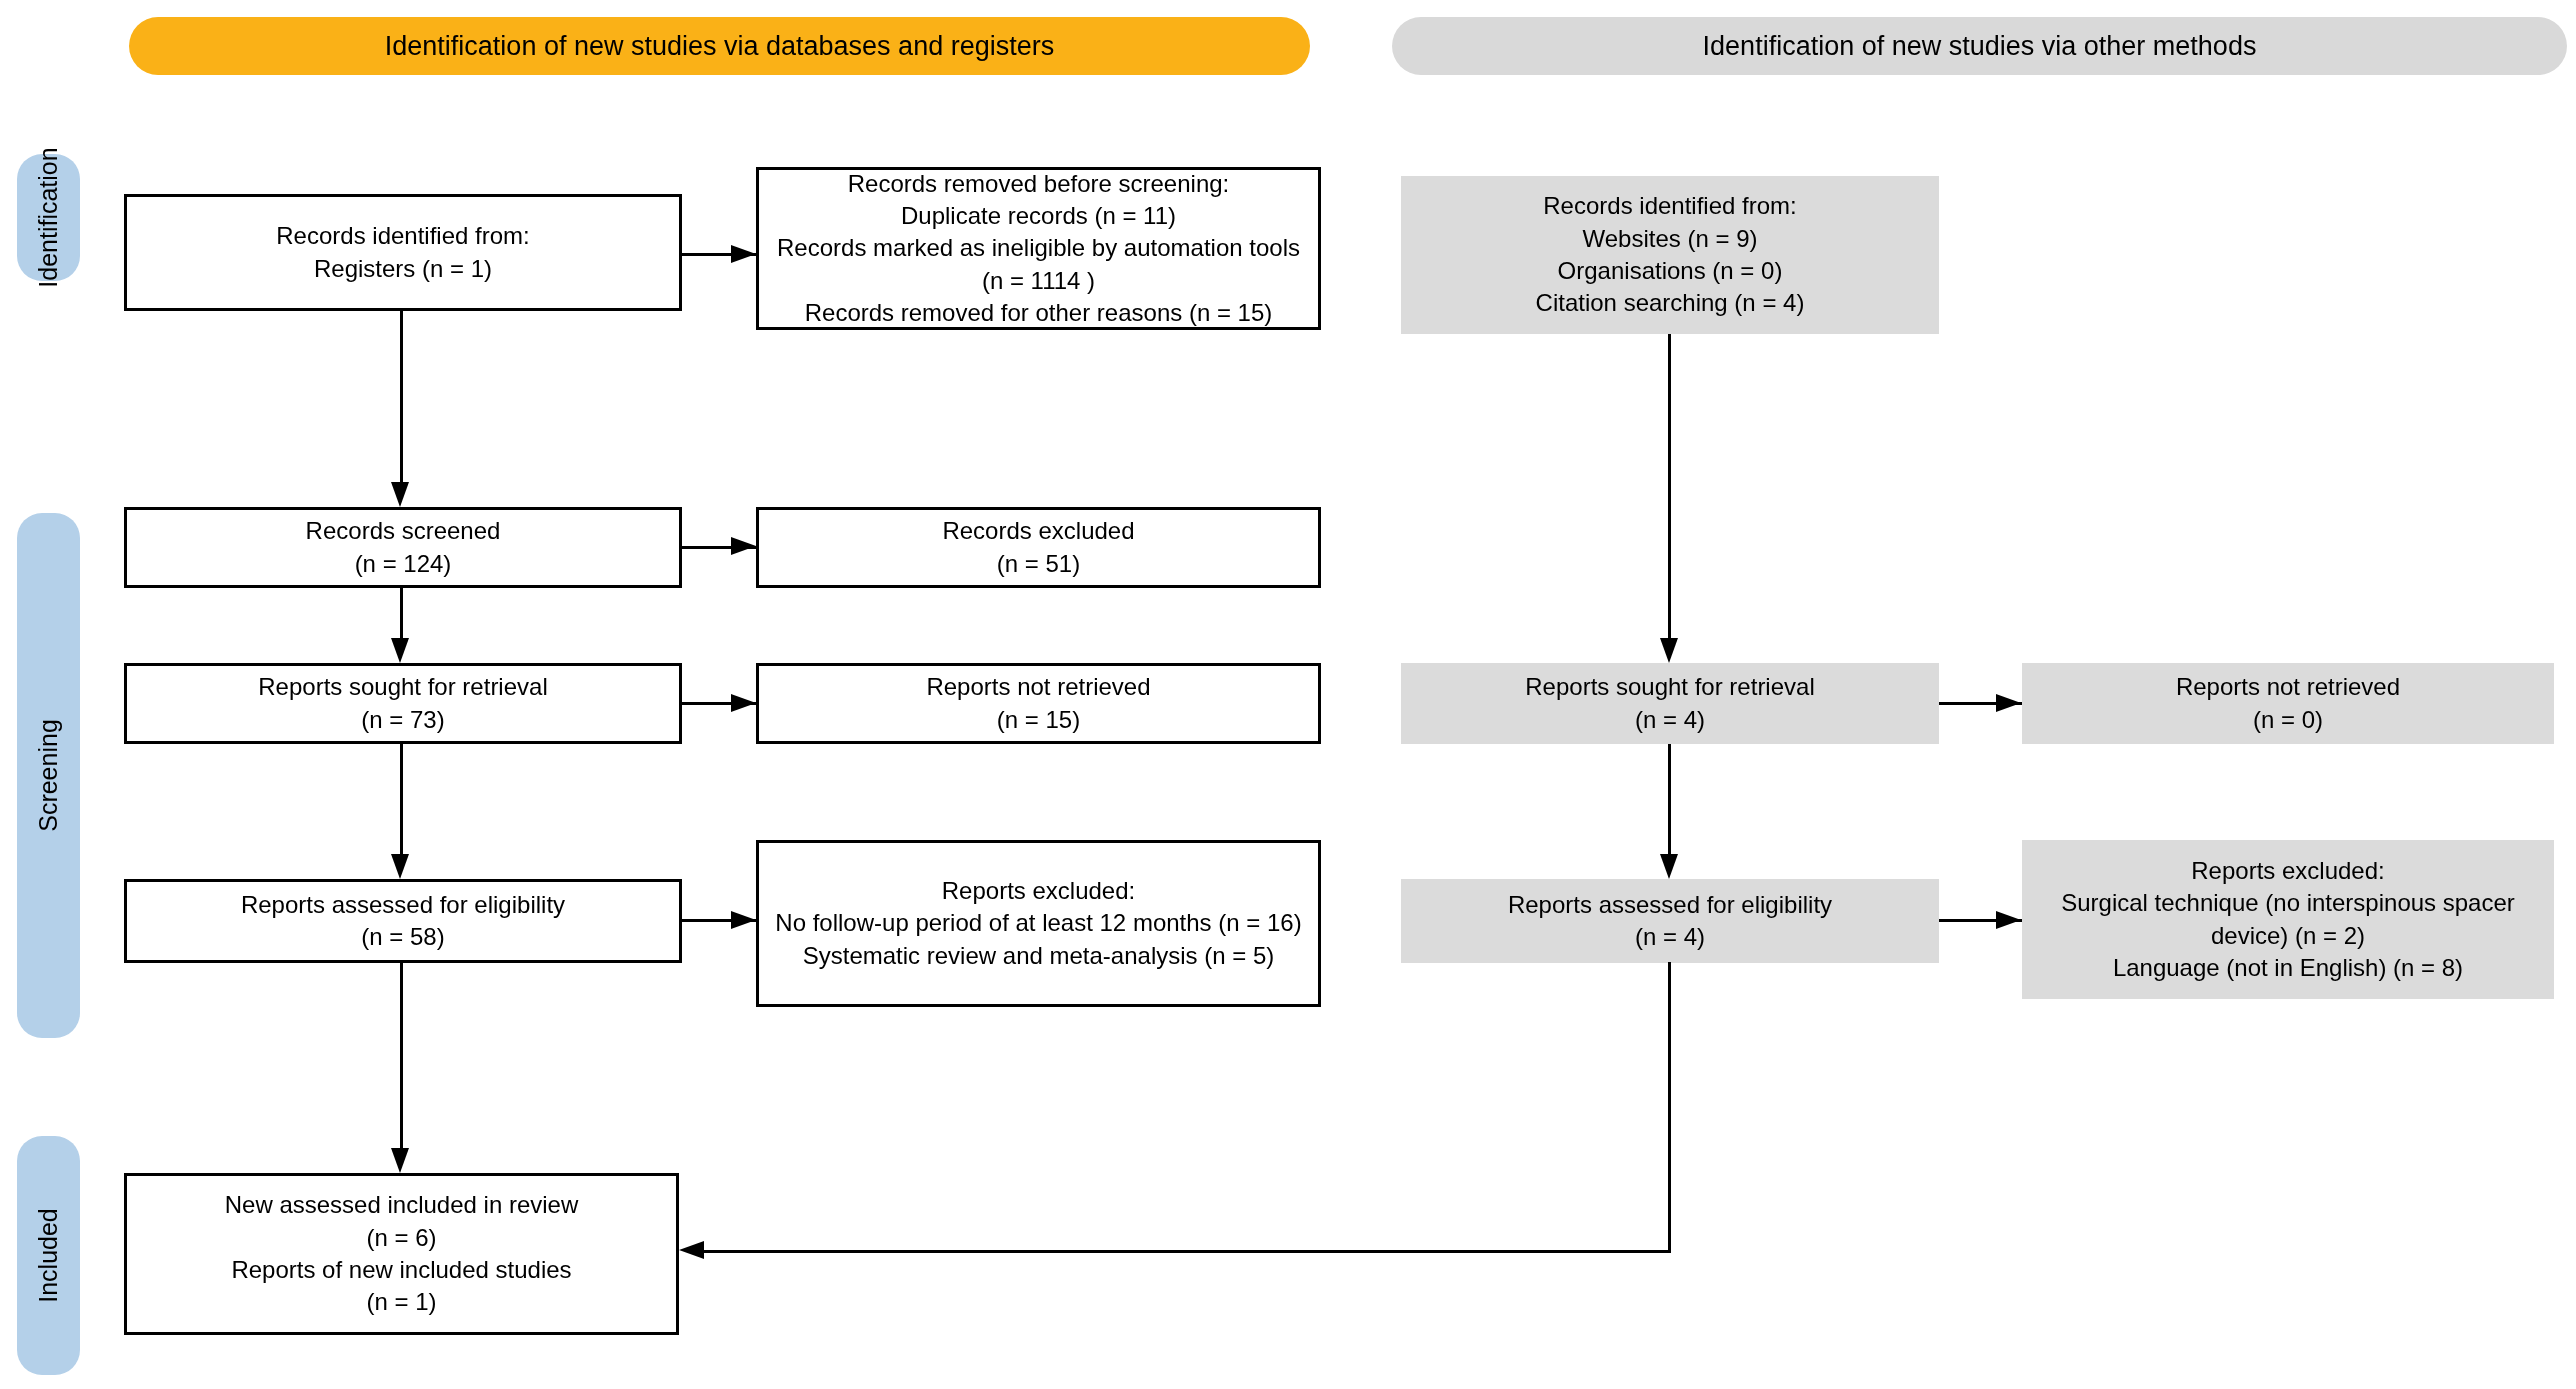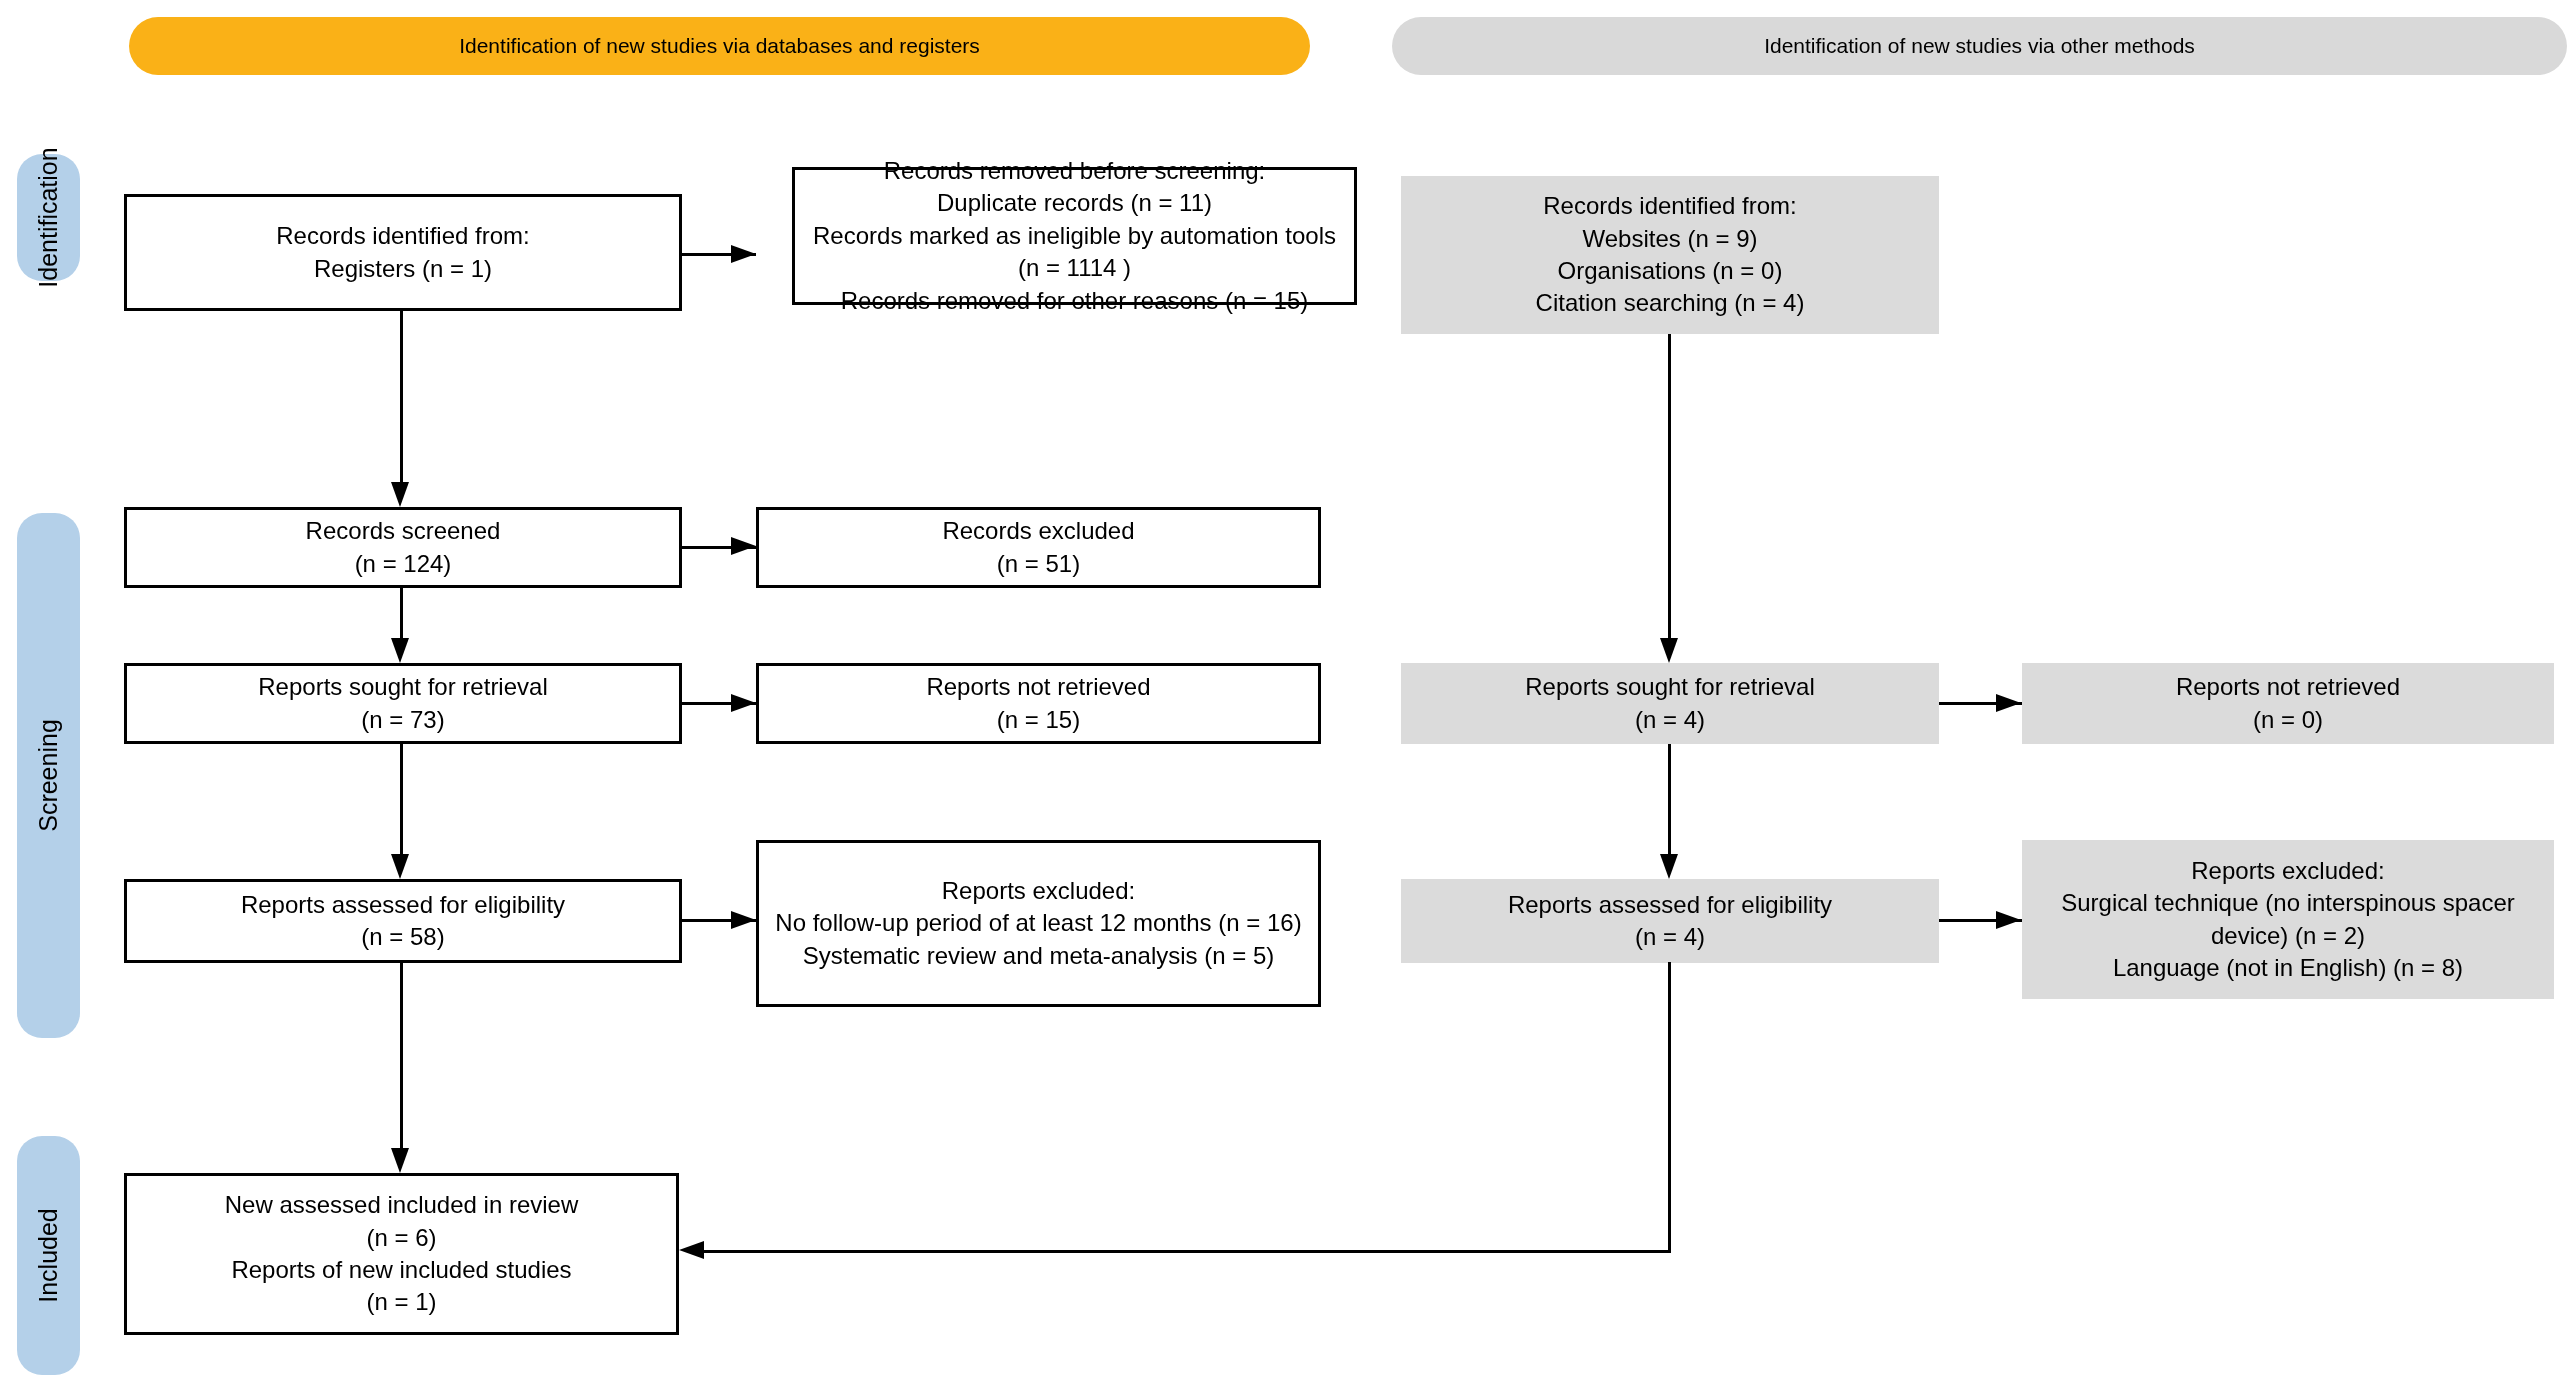--- a/index.html
+++ b/index.html
@@ -6,21 +6,21 @@
     --banner-orange:#FAB117;
     --banner-gray:#D9D9D9;
     --stage-blue:#B4D0E9;
     --box-gray:#DBDBDB;
     --line-black:#000000;
   }
   html,body{margin:0;padding:0;background:#ffffff;}
   body{font-family:"Liberation Sans","DejaVu Sans",sans-serif;color:#000;}
   #canvas{position:relative;width:2576px;height:1390px;background:#ffffff;overflow:hidden;}
 
-  .banner{position:absolute;height:58px;border-radius:29px;display:flex;align-items:center;justify-content:center;font-size:21px;}
+  .banner{position:absolute;height:58px;border-radius:29px;display:flex;align-items:center;justify-content:center;font-size:27px;}
   .banner.orange{background:var(--banner-orange);}
   .banner.gray{background:var(--banner-gray);}
 
   .stage{position:absolute;left:17px;width:63px;background:var(--stage-blue);border-radius:25px;display:flex;align-items:center;justify-content:center;}
   .stage span{transform:rotate(-90deg);white-space:nowrap;font-size:25px;}
 
   .box{position:absolute;display:flex;flex-direction:column;align-items:center;justify-content:center;text-align:center;font-size:24px;line-height:1.35;box-sizing:border-box;padding:3.6px 10.8px;}
   .wbox{background:#ffffff;border:3px solid #000;}
   .gbox{background:var(--box-gray);border:none;}
   .box .line{width:100%;}
@@ -52,21 +52,21 @@
   </div>
   <div class="stage" style="top:1136px;height:239px;">
     <span>Included</span>
   </div>
 
   <div class="box wbox" style="left:124px;top:194px;width:558px;height:117px;">
     <div class="line">Records identified from:</div>
     <div class="line">Registers (n = 1)</div>
   </div>
 
-  <div class="box wbox" style="left:756px;top:167px;width:565px;height:138px;margin-left:36px;">
+  <div class="box wbox" style="left:756px;top:167px;width:565px;height:163px;">
     <div class="line">Records removed before screening:</div>
     <div class="line">Duplicate records (n = 11)</div>
     <div class="line">Records marked as ineligible by automation tools (n = 1114 )</div>
     <div class="line">Records removed for other reasons (n = 15)</div>
   </div>
 
   <div class="box wbox" style="left:124px;top:507px;width:558px;height:81px;">
     <div class="line">Records screened</div>
     <div class="line">(n = 124)</div>
   </div>

